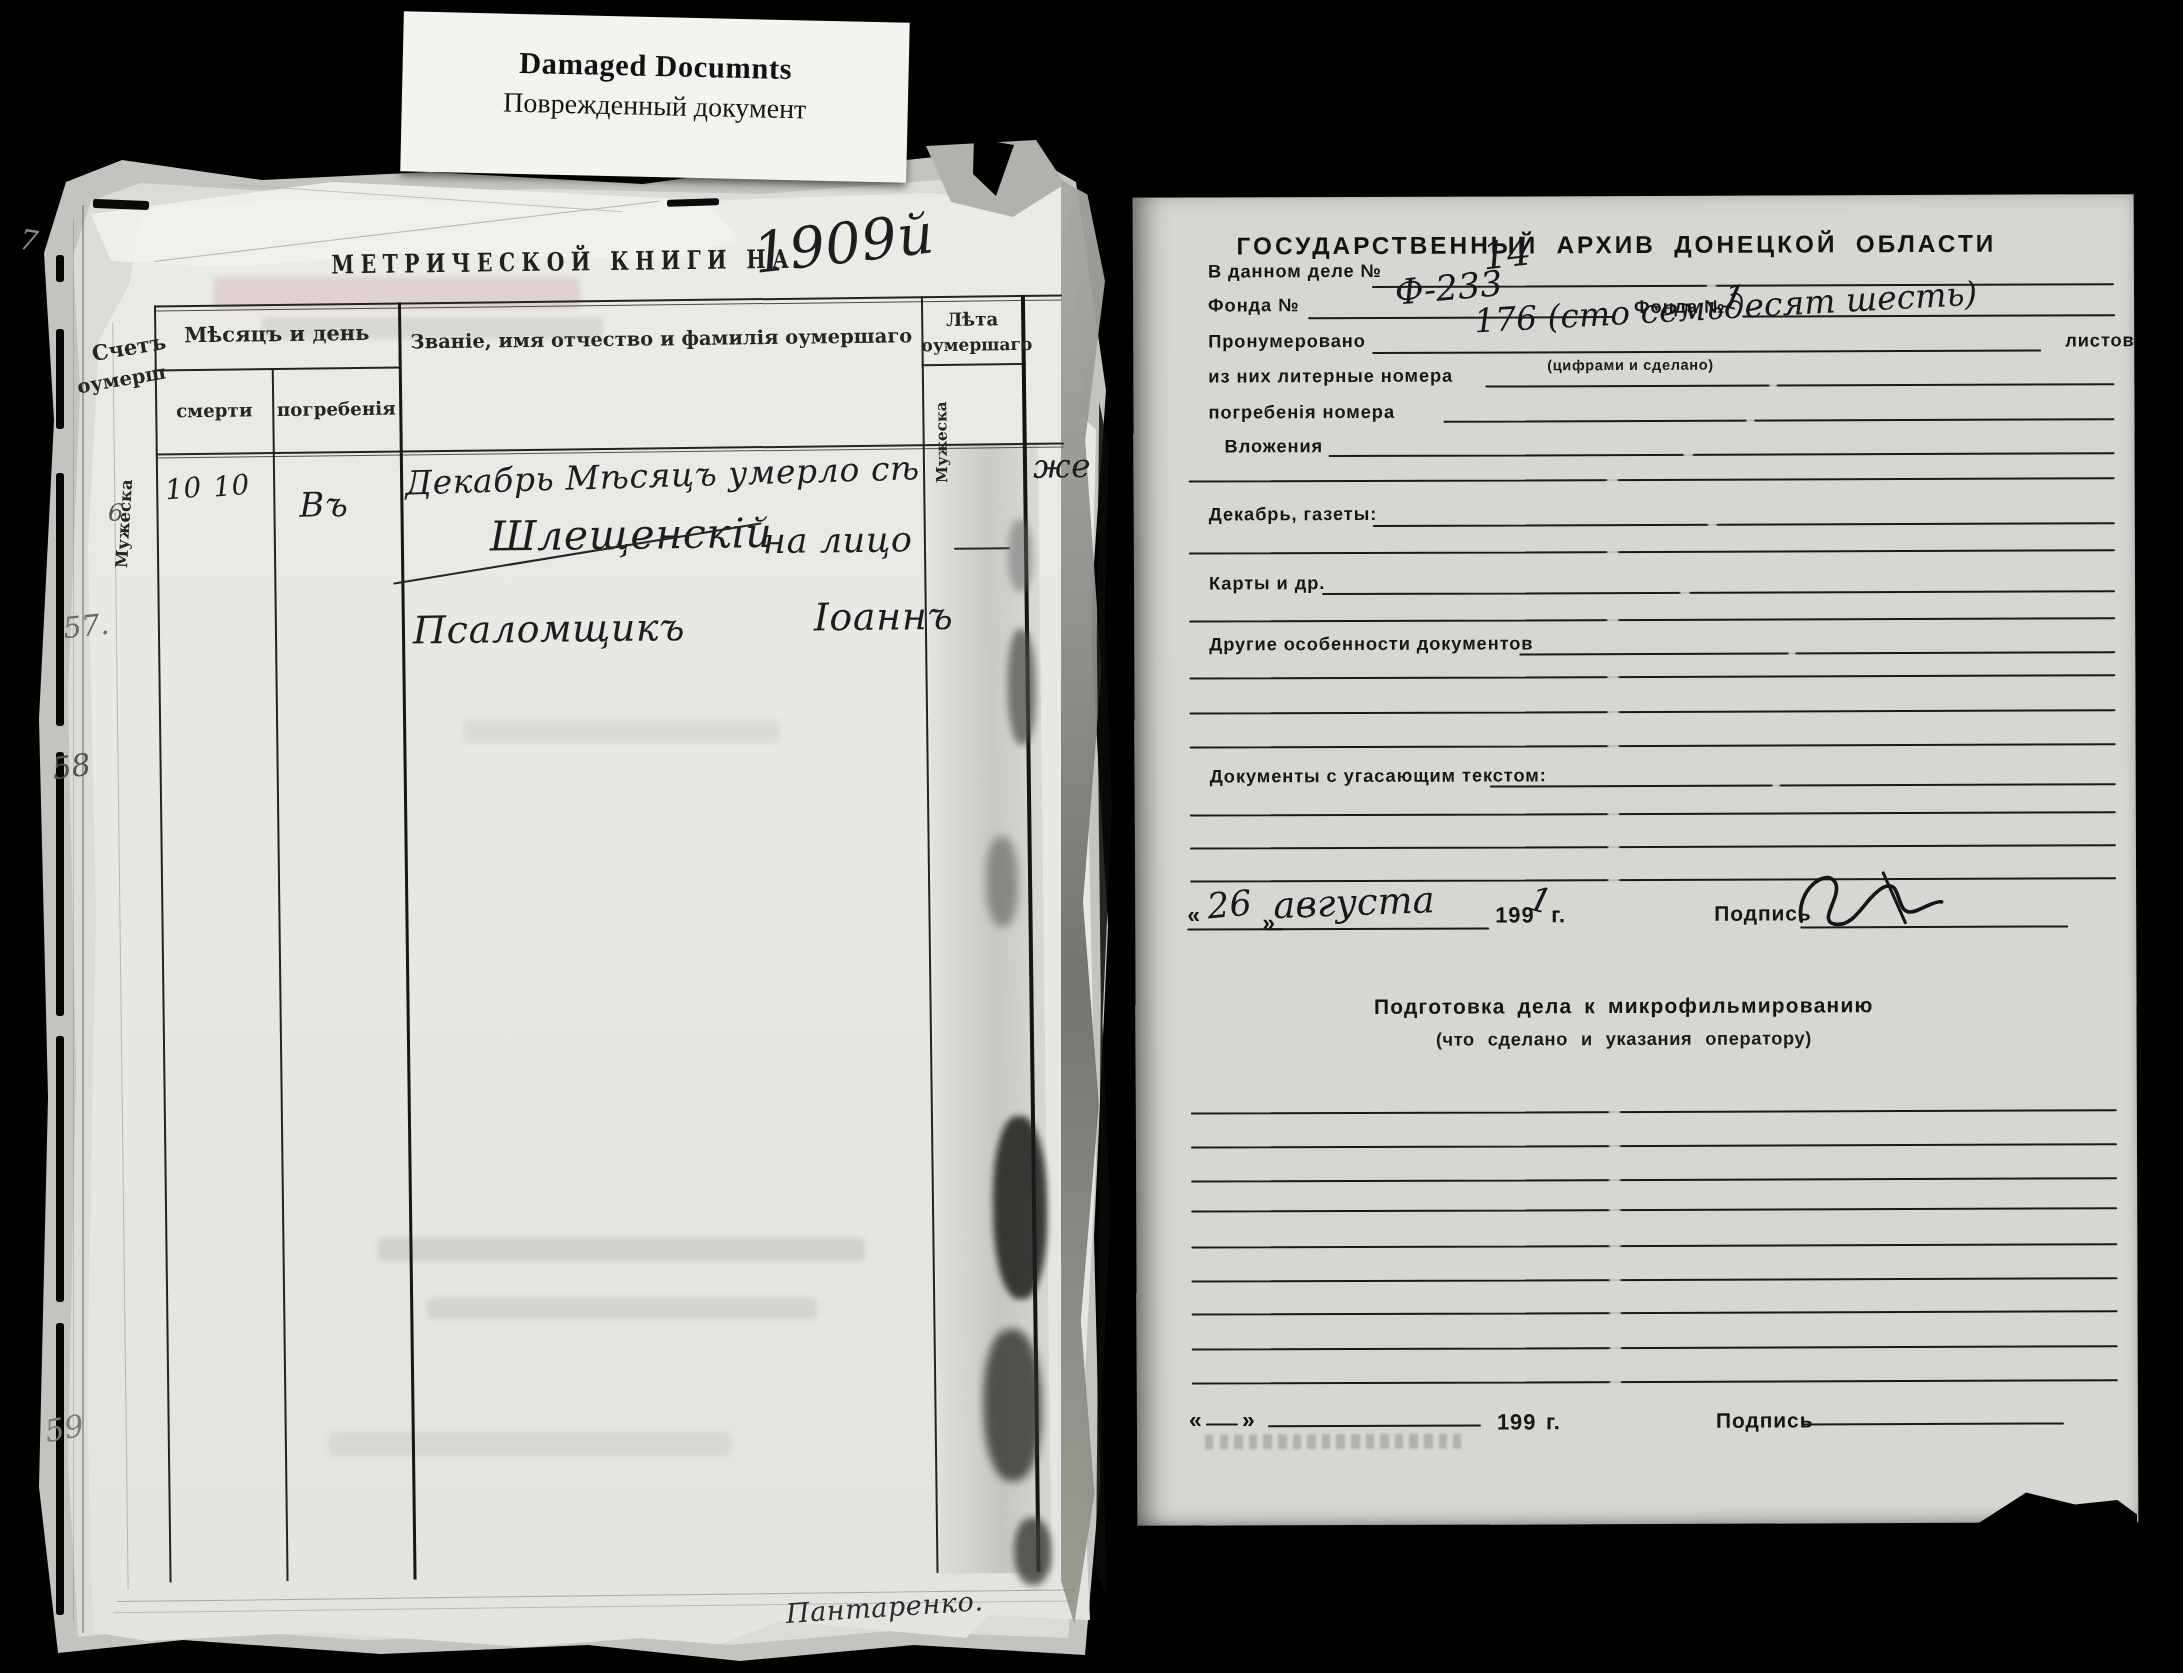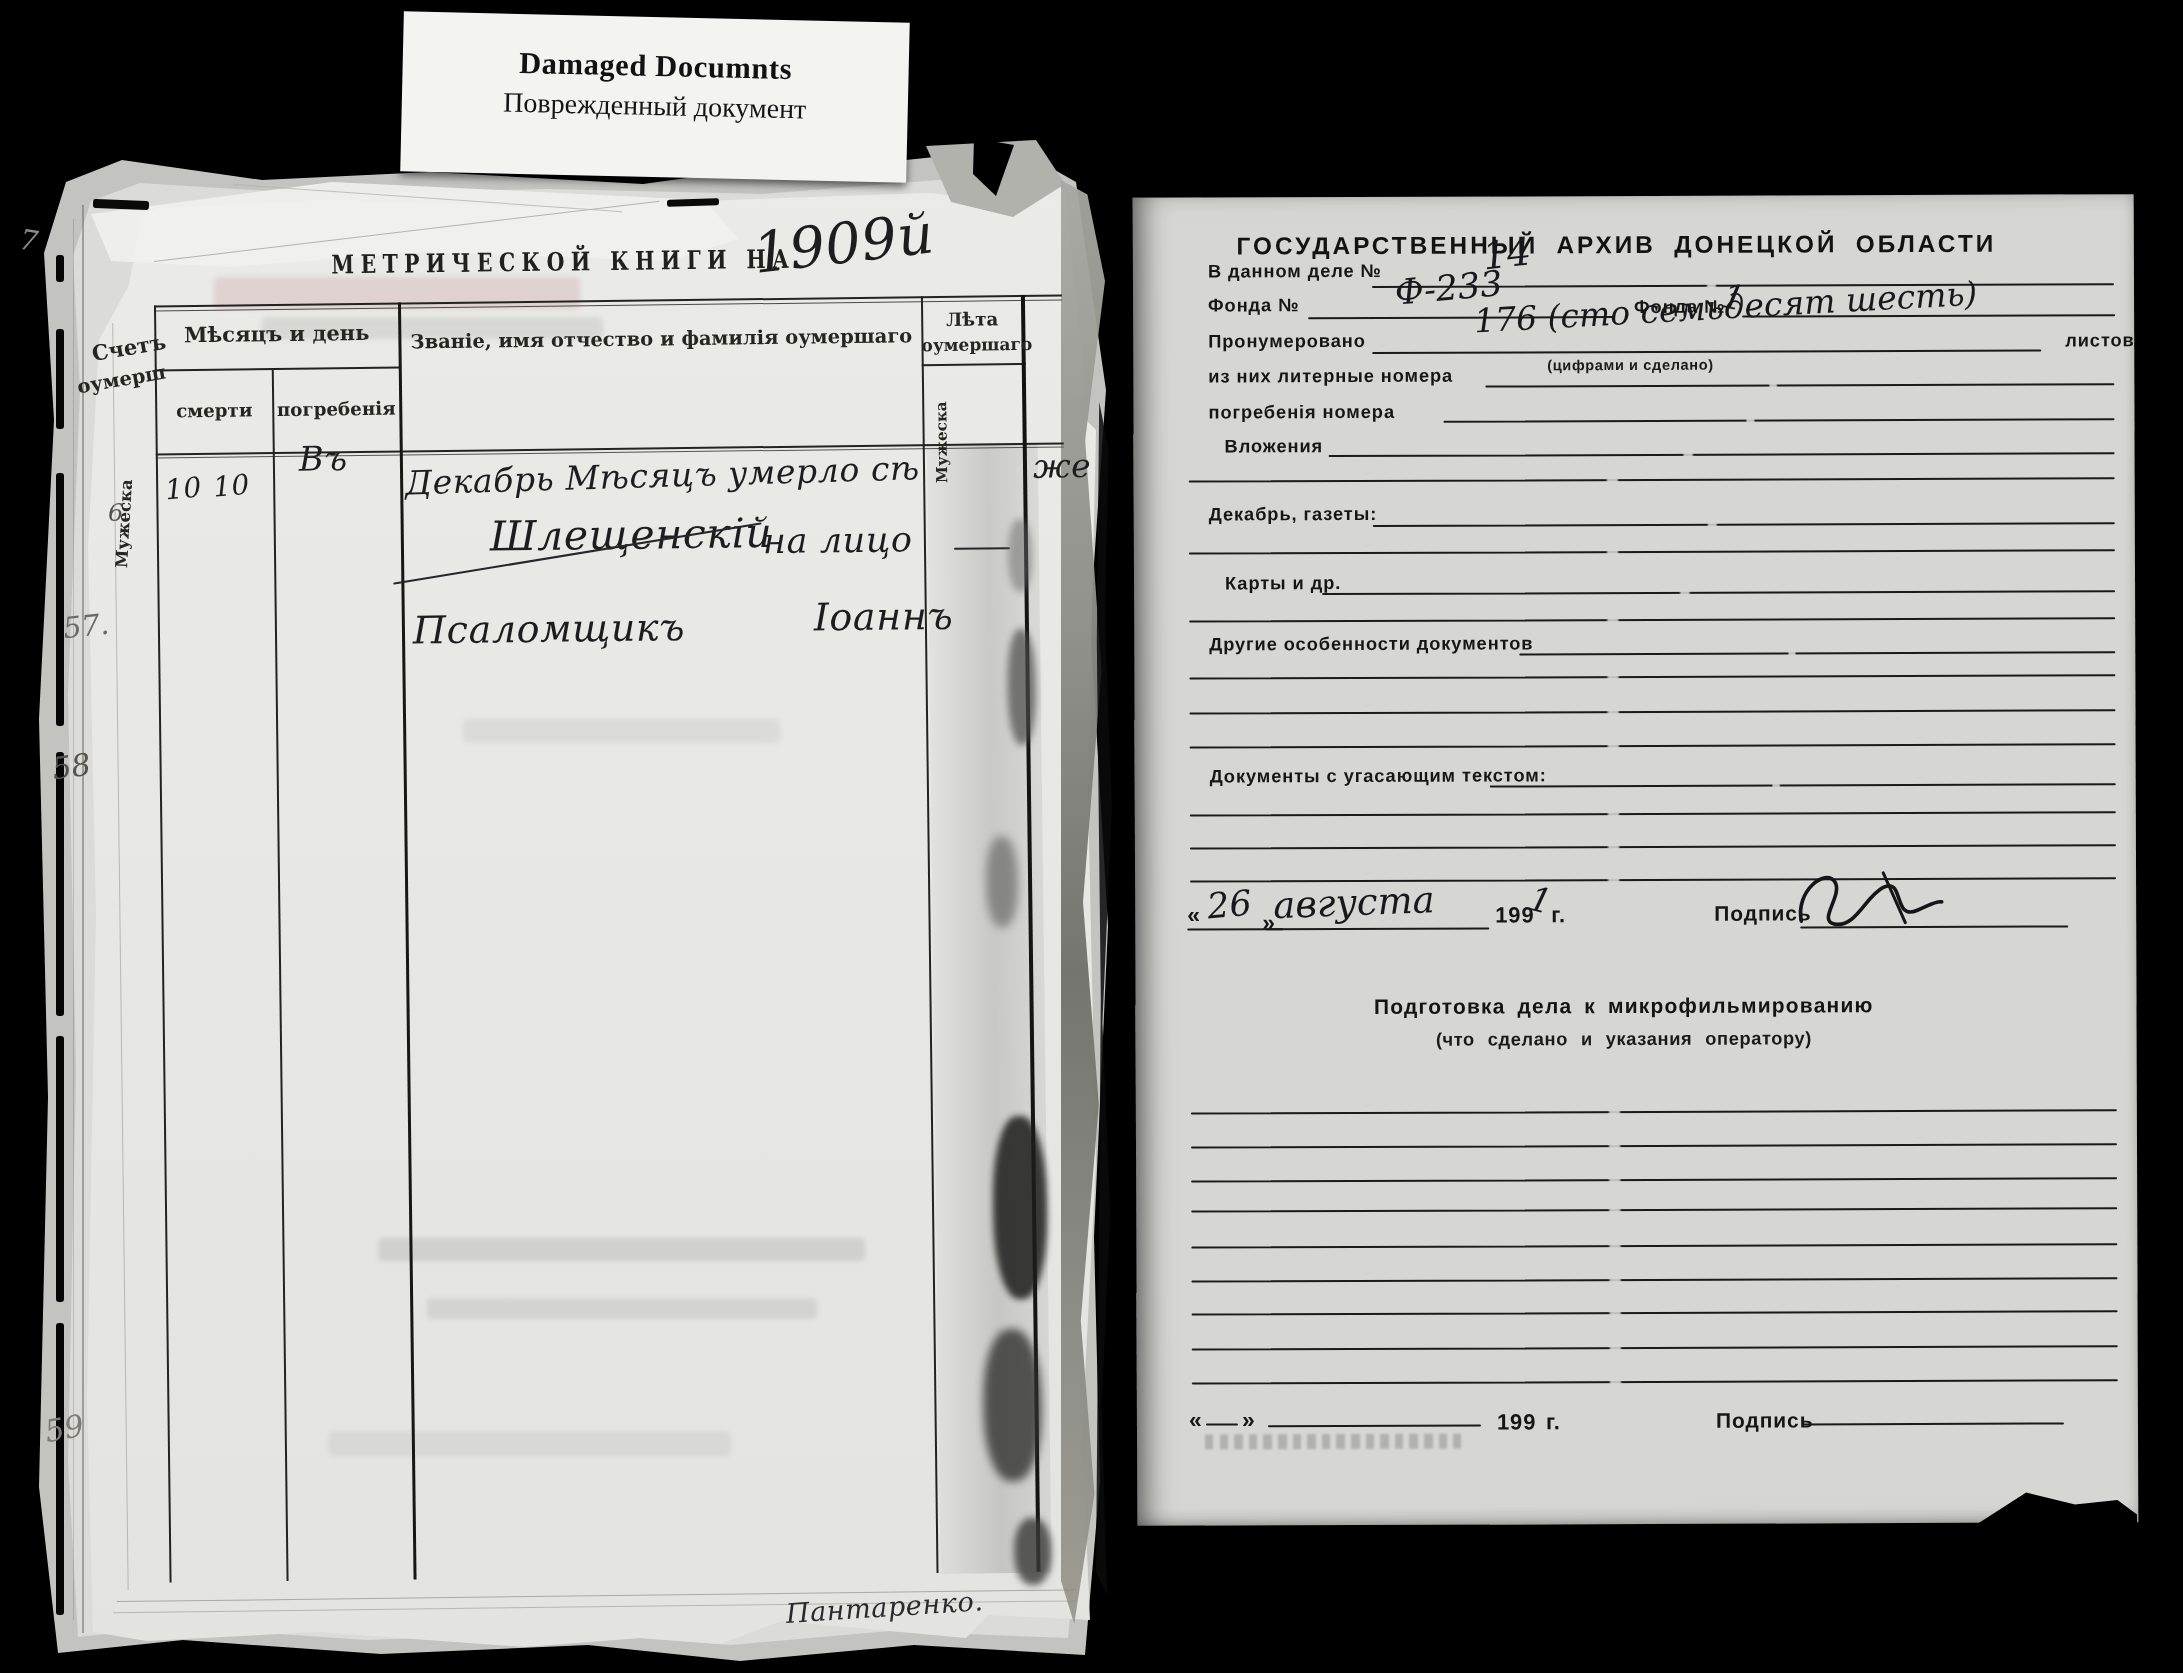--- a/index.html
+++ b/index.html
@@ -144,21 +144,21 @@
     <div class="mk mkc" style="left:155px;top:317px;width:243px;font-size:21px;">Мѣсяцъ и день</div>
     <div class="mk mkc" style="left:155px;top:395px;width:116px;font-size:18.3px;">смерти</div>
     <div class="mk mkc" style="left:272px;top:395px;width:126px;font-size:18.3px;">погребенія</div>
     <div class="mk mkc" style="left:401px;top:328px;width:520px;font-size:19.5px;">Званіе, имя отчество и фамилія оумершаго</div>
     <div class="mk mkc" style="left:921px;top:313px;width:102px;font-size:18.3px;">Лѣта</div>
     <div class="mk mkc" style="left:921px;top:339px;width:102px;font-size:17px;">оумершаго</div>
     <div class="mk vtext" style="left:931px;top:377px;font-size:15.2px;height:110px;">Мужеска</div>
 
     <div class="hw" style="left:163px;top:468px;font-size:28px;transform:rotate(-4deg);">10</div>
     <div class="hw" style="left:211px;top:466px;font-size:28px;transform:rotate(-4deg);">10</div>
-    <div class="hw" style="left:297px;top:435px;font-size:34px;">Въ</div>
+    <div class="hw" style="left:297px;top:481px;font-size:34px;">Въ</div>
     <div class="hw" style="left:403px;top:461px;font-size:33px;transform:rotate(-1deg);">Декабрь Мѣсяцъ умерло сѣ</div>
     <div class="hw" style="left:1031px;top:452px;font-size:33px;">же</div>
     <div class="hw" style="left:487px;top:511px;font-size:41px;">Шлещенскій</div>
     <div class="hw" style="left:760px;top:523px;font-size:35px;">на лицо</div>
     <div class="hln" style="left:390px;top:580px;width:373px;height:2.4px;background:#26262a;transform:rotate(-8.6deg);transform-origin:left center;border-radius:1.2px;"></div>
     <div class="hln" style="left:951px;top:552px;width:56px;height:1.8px;background:#26262a;border-radius:1.2px;"></div>
     <div class="hw" style="left:409px;top:606px;font-size:38px;">Псаломщикъ</div>
     <div class="hw" style="left:810px;top:598px;font-size:38px;">Іоаннъ</div>
     <div class="hw" style="left:770px;top:1600px;font-size:27px;transform:rotate(-3deg);color:#2a2a2e;">Пантаренко.</div>
 
@@ -204,21 +204,21 @@
     <div class="rule" style="left:310px;top:224px;width:671px;"></div>
 
     <div class="flabel" style="left:75px;top:238px;margin-left:16px;">Вложения</div>
     <div class="rule" style="left:195px;top:258px;width:786px;"></div>
     <div class="rule" style="left:55px;top:283px;width:926px;"></div>
 
     <div class="flabel" style="left:75px;top:306px;">Декабрь, газеты:</div>
     <div class="rule" style="left:239px;top:328px;width:742px;"></div>
     <div class="rule" style="left:55px;top:355px;width:926px;"></div>
 
-    <div class="flabel" style="left:75px;top:375px;margin-left:16px;">Карты и др.</div>
+    <div class="flabel" style="left:75px;top:375px;">Карты и др.</div>
     <div class="rule" style="left:188px;top:396px;width:793px;"></div>
     <div class="rule" style="left:55px;top:423px;width:926px;"></div>
 
     <div class="flabel" style="left:75px;top:436px;">Другие особенности документов</div>
     <div class="rule" style="left:385px;top:457px;width:596px;"></div>
     <div class="rule" style="left:55px;top:480px;width:926px;"></div>
     <div class="rule" style="left:55px;top:515px;width:926px;"></div>
     <div class="rule" style="left:55px;top:549px;width:926px;"></div>
 
     <div class="flabel" style="left:75px;top:568px;">Документы с угасающим текстом:</div>

